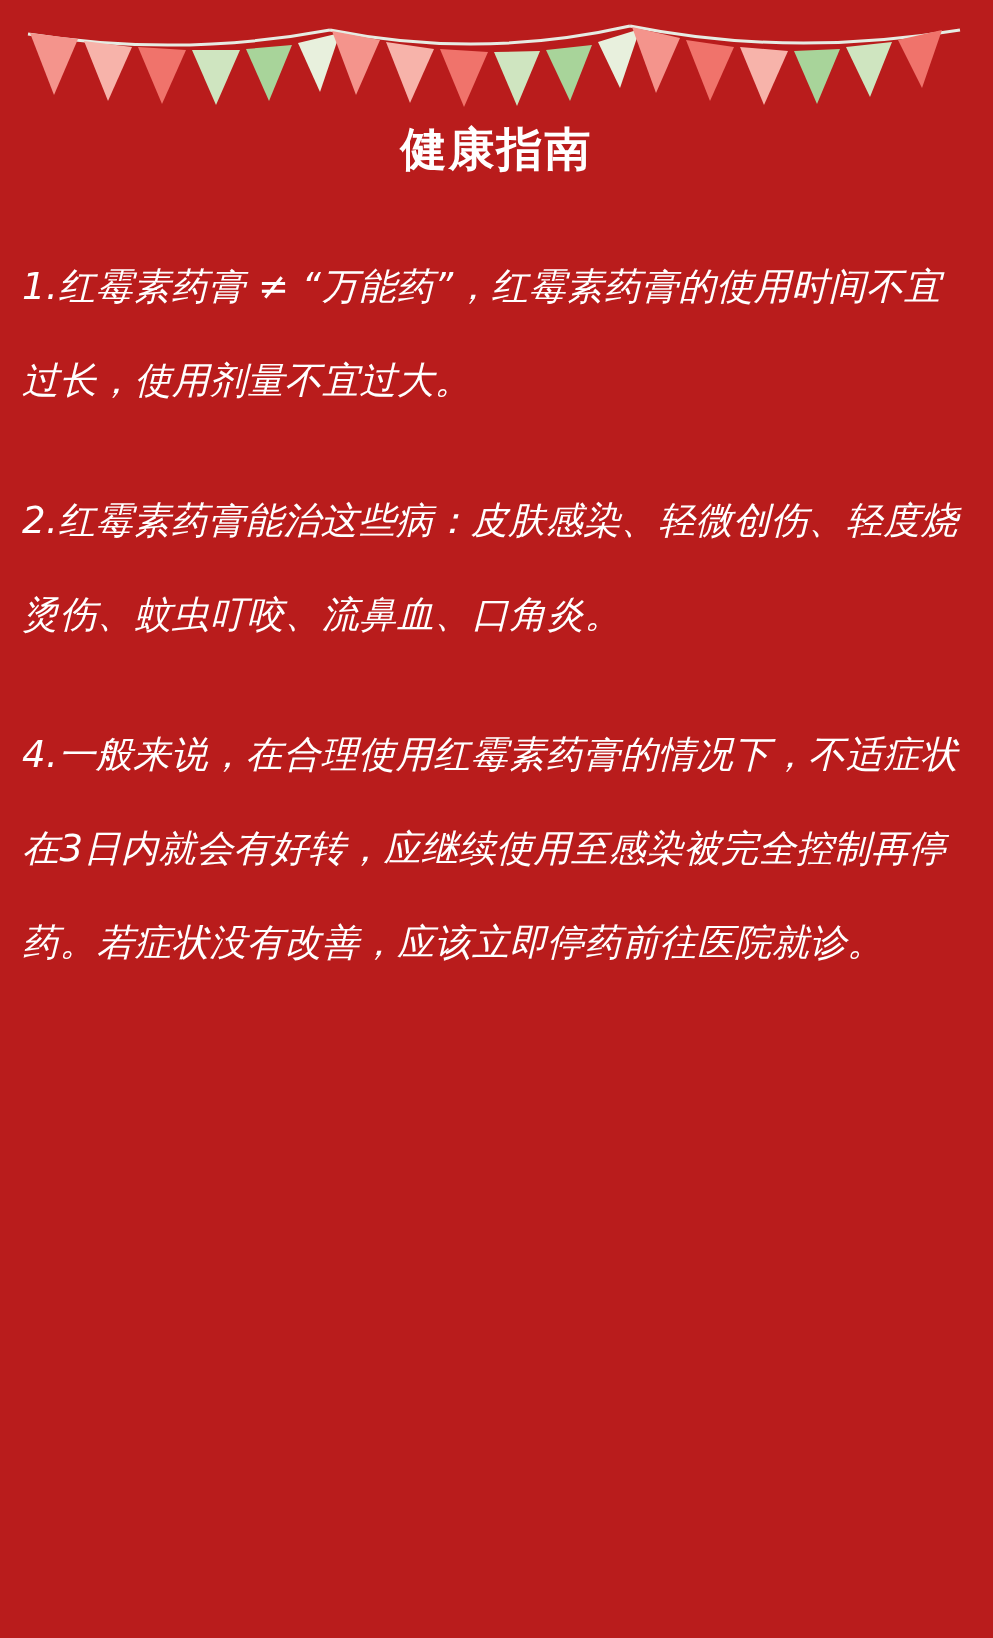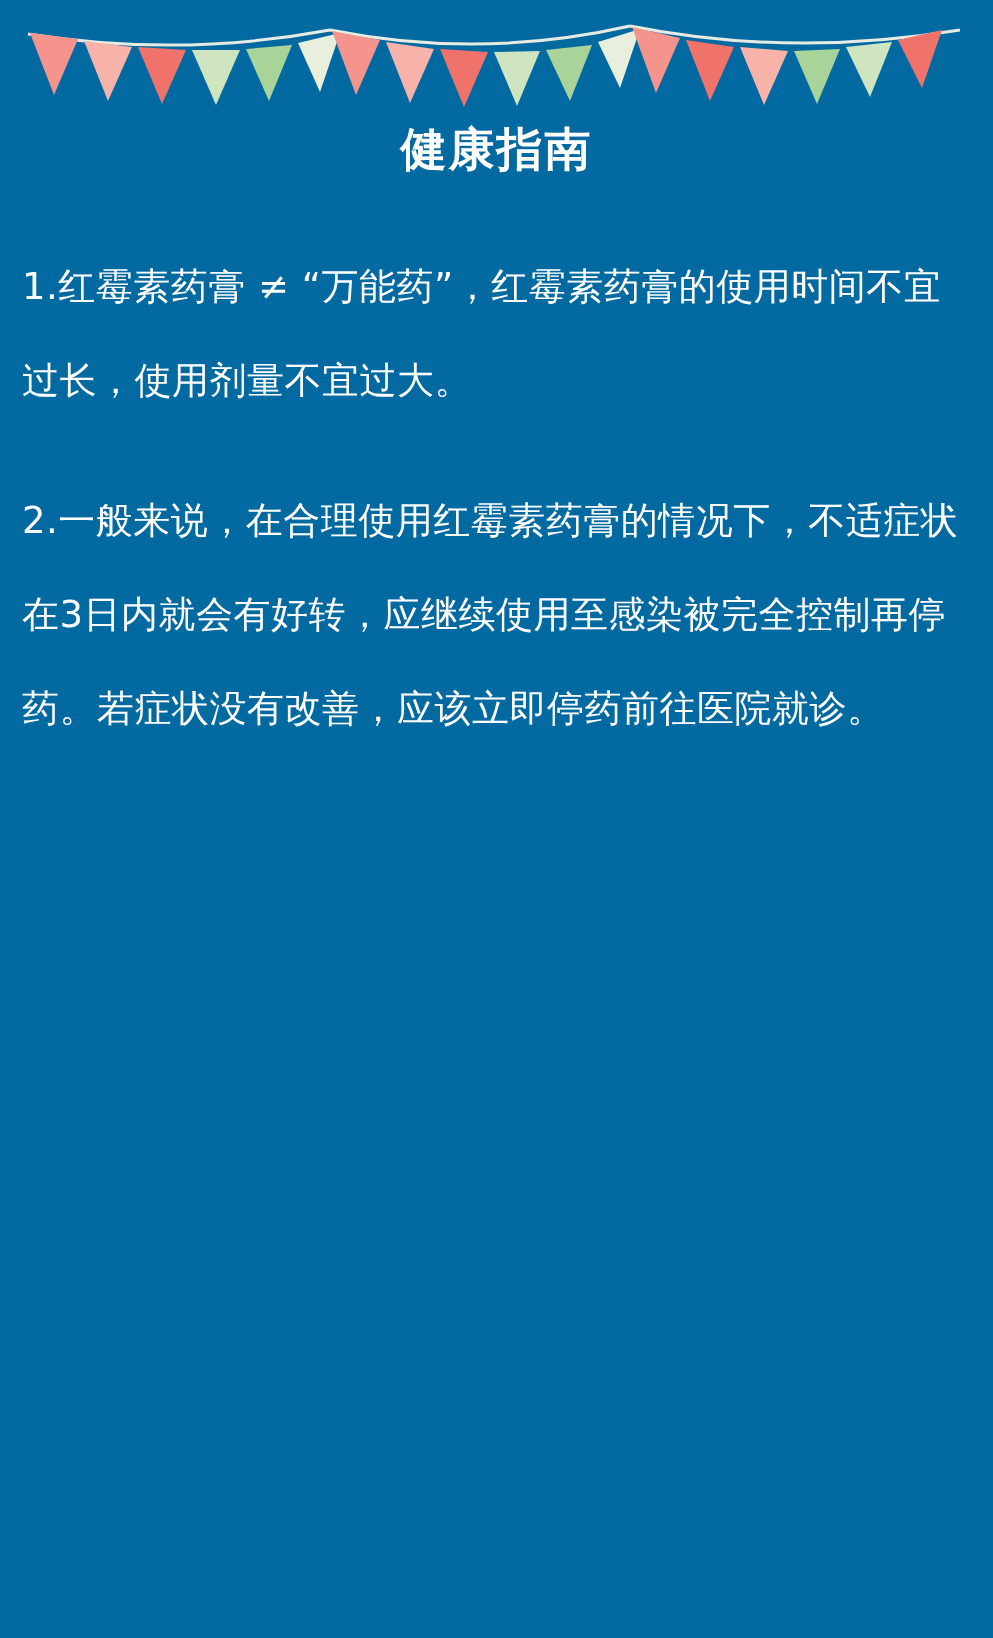--- a/index.html
+++ b/index.html
@@ -10,21 +10,21 @@
     width: 993px;
     height: 1638px;
     background: #0d382f;
     font-family: "DejaVu Sans", "Liberation Sans", sans-serif;
     overflow: hidden;
   }
   .poster {
     position: relative;
     width: 993px;
     height: 1638px;
-    background: #0369a1;
+    background: #b91c1c;
     box-sizing: border-box;
   }
 
   
   .bunting {
     position: absolute;
     top: 0;
     left: 0;
     width: 993px;
     height: 110px;
@@ -52,20 +52,21 @@
     width: 950px;
   }
   .para {
     color: #ffffff;
     font-size: 37px;
     line-height: 94px;
     letter-spacing: 0.5px;
     margin: 0 0 46px 0;
     text-align: left;
     white-space: normal;
+    font-style: italic;
   }
   .para:last-child {
     margin-bottom: 0;
   }
 </style>
 </head>
 <body>
 
 <div class="poster">
 
@@ -96,16 +97,17 @@
       <polygon points="794,51 840,49 817,104" fill="#a8d49a"></polygon>
       <polygon points="846,47 892,42 870,97" fill="#cfe5c0"></polygon>
       <polygon points="898,40 942,30 922,88" fill="#f0736b"></polygon>
     </svg>
   </div>
 
   <div class="title">健康指南</div>
 
   <div class="content">
     <p class="para">1.红霉素药膏 ≠ “万能药”，红霉素药膏的使用时间不宜过长，使用剂量不宜过大。</p>
-    <p class="para">2.一般来说，在合理使用红霉素药膏的情况下，不适症状在3日内就会有好转，应继续使用至感染被完全控制再停药。若症状没有改善，应该立即停药前往医院就诊。</p>
+    <p class="para">2.红霉素药膏能治这些病：皮肤感染、轻微创伤、轻度烧烫伤、蚊虫叮咬、流鼻血、口角炎。</p>
+    <p class="para">4.一般来说，在合理使用红霉素药膏的情况下，不适症状在3日内就会有好转，应继续使用至感染被完全控制再停药。若症状没有改善，应该立即停药前往医院就诊。</p>
   </div>
 
 </div>
 
 </body></html>

